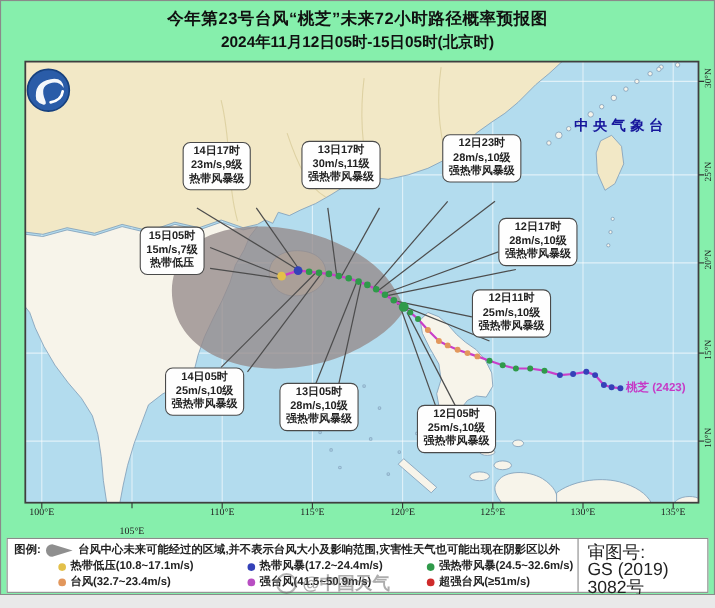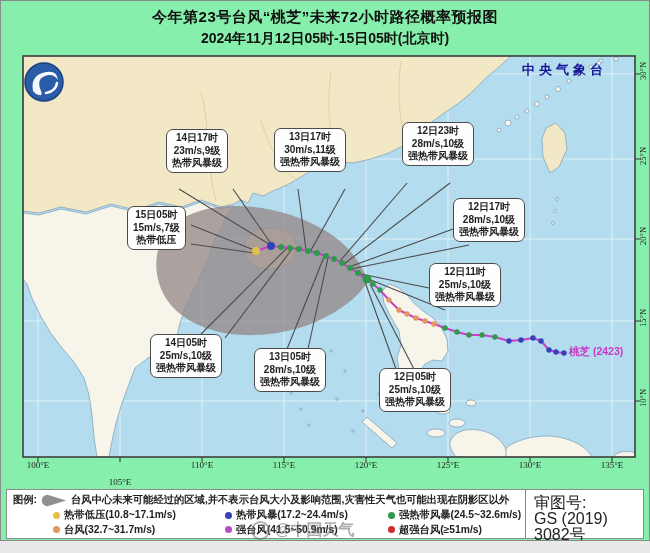--- a/index.html
+++ b/index.html
@@ -9,21 +9,21 @@
   .title1{position:absolute;top:7px;left:0;width:100%;text-align:center;
           font-size:15px;font-weight:700;color:#101010;letter-spacing:.5px;}
   .title2{position:absolute;top:29px;left:0;width:100%;text-align:center;
           font-size:14px;font-weight:600;color:#101010;}
   #map-svg{position:absolute;left:0;top:0;}
   .callout{position:absolute;background:#fefefe;border:1.6px solid #4a4a4a;border-radius:7px;
            padding:2px 5px;text-align:center;font-size:10px;font-weight:700;line-height:12.5px;
            color:#222;white-space:nowrap;z-index:6;}
   .agency{position:absolute;top:60px;right:42px;text-align:right;color:#15159b;
           font-weight:700;font-size:13px;line-height:17px;z-index:4;}
-  .agency .l1{letter-spacing:4px;}
+  .agency .l1{letter-spacing:4px;margin-top:44px;}
   .storm-label{position:absolute;left:568px;top:344px;color:#c63ac6;font-weight:700;
                font-size:10.5px;z-index:4;white-space:nowrap;}
   .lon-label{position:absolute;top:459px;font-size:9px;color:#222;
              font-family:"Liberation Serif","DejaVu Serif",serif;transform:translateX(-50%);}
   .lat-label{position:absolute;left:633px;width:18px;text-align:center;font-size:8.5px;color:#222;
              font-family:"Liberation Serif","DejaVu Serif",serif;transform:rotate(-90deg);}
   .legend-box{position:absolute;left:5px;top:488px;width:638px;height:50px;box-sizing:border-box;
               border:1.5px solid #8a8a8a;background:#fff;display:flex;z-index:5;}
   .legend-left{flex:1;padding:3px 2px 0 6px;min-width:0;}
   .legend-right{width:118px;box-sizing:border-box;border-left:1.5px solid #8a8a8a;
@@ -313,21 +313,21 @@
         <div class="lg-item">
           <span class="lg-dot" style="background-color: rgb(52, 65, 184);"></span>
           <span>热带风暴(17.2~24.4m/s)</span>
         </div>
         <div class="lg-item">
           <span class="lg-dot" style="background-color: rgb(47, 154, 74);"></span>
           <span>强热带风暴(24.5~32.6m/s)</span>
         </div>
         <div class="lg-item">
           <span class="lg-dot" style="background-color: rgb(226, 151, 92);"></span>
-          <span>台风(32.7~31.7m/s)</span>
+          <span>台风(32.7~23.4m/s)</span>
         </div>
         <div class="lg-item">
           <span class="lg-dot" style="background-color: rgb(184, 78, 194);"></span>
           <span>强台风(41.5~50.9m/s)</span>
         </div>
         <div class="lg-item">
           <span class="lg-dot" style="background-color: rgb(207, 43, 43);"></span>
           <span>超强台风(≥51m/s)</span>
         </div>
       </div>

